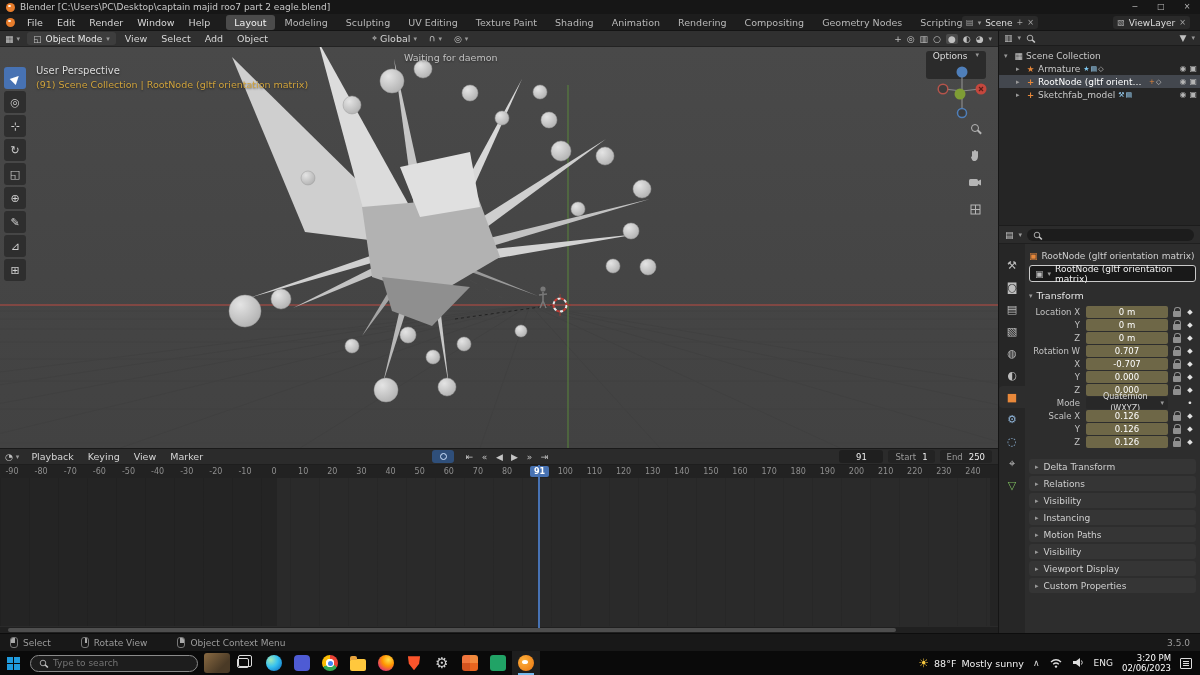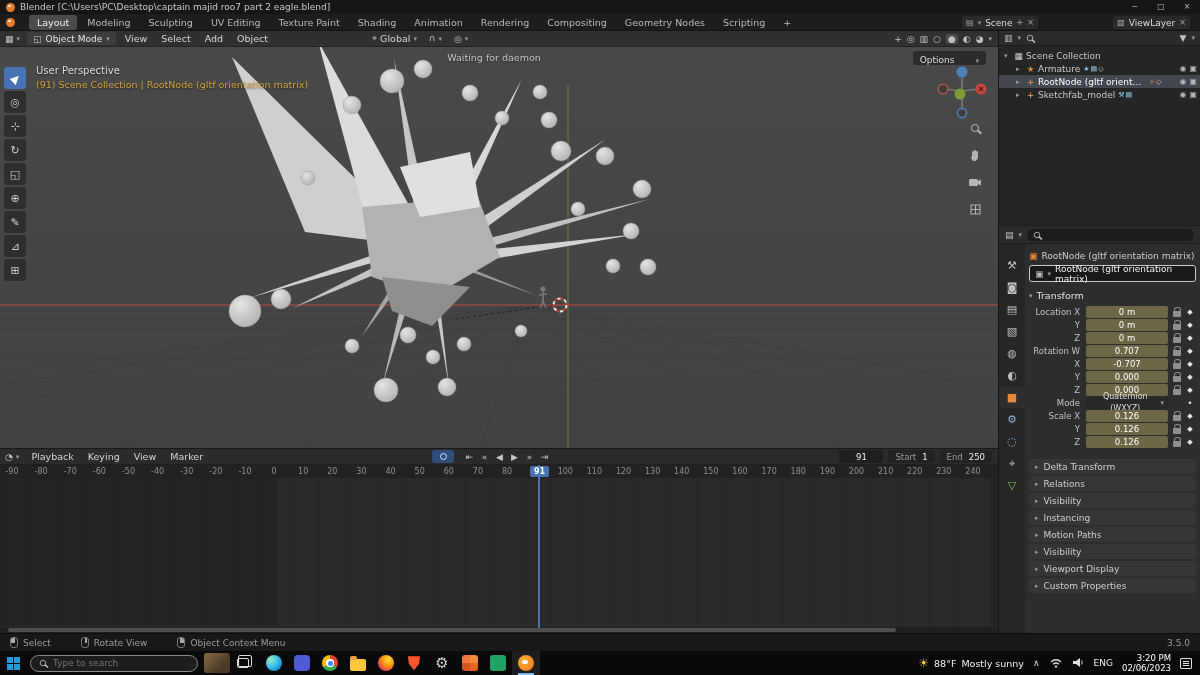--- a/index.html
+++ b/index.html
@@ -27,22 +27,22 @@
   .th-group{display:flex;align-items:center;gap:3px;padding:0 5px;font-size:9.5px;color:#d4d4d4;}
   .mode-dd{background:#3d3d3d;border-radius:3px;height:13px;display:flex;align-items:center;gap:4px;padding:0 6px;font-size:9px;color:#e5e5e5;}
   .hdr-ico{font-size:9px;color:#c0c0c0;}
   .caret{font-size:7px;color:#999;}
   .th-right{margin-left:auto;display:flex;align-items:center;gap:5px;padding-right:6px;}
   .shade-pill{background:#4b4b4b;border-radius:2px;padding:0 2px;}
   
   .viewport{position:absolute;left:0;top:47px;width:998px;height:401px;overflow:hidden;background:#454545;}
   .vp-label{position:absolute;left:36px;top:18px;color:#dadada;font-size:10px;text-shadow:0 1px 2px rgba(0,0,0,.55);}
   .vp-context{position:absolute;left:36px;top:32px;color:#d0a33c;font-size:9.5px;text-shadow:0 1px 2px rgba(0,0,0,.55);}
-  .vp-msg{position:absolute;left:404px;top:5px;width:180px;text-align:center;color:#c2c2c2;font-size:9.5px;text-shadow:0 1px 2px rgba(0,0,0,.4);}
-  .options-pill{position:absolute;right:12px;top:4px;height:14px;background:rgba(40,40,40,.9);border-radius:3px;display:flex;align-items:flex-end;gap:21px;padding:0 7px;font-size:9px;color:#ddd;}
+  .vp-msg{position:absolute;left:404px;top:5px;width:180px;text-align:left;color:#c2c2c2;font-size:9.5px;text-shadow:0 1px 2px rgba(0,0,0,.4);}
+  .options-pill{position:absolute;right:12px;top:4px;height:28px;background:rgba(40,40,40,.9);border-radius:3px;display:flex;align-items:flex-start;gap:8px;padding:0 7px;font-size:9px;color:#ddd;}
   .toolbar{position:absolute;left:4px;top:20px;display:flex;flex-direction:column;gap:2px;}
   .toolbtn{width:22px;height:22px;background:#2e2e2e;border-radius:3px;display:flex;align-items:center;justify-content:center;color:#cfcfcf;font-size:11px;}
   .toolbtn.active{background:#4772b3;color:#fff;}
   .g-rot{display:inline-block;transform:rotate(-45deg);}
   .navicons{position:absolute;right:14px;top:72px;display:flex;flex-direction:column;gap:9px;align-items:center;}
   .navbtn{width:18px;height:18px;display:flex;align-items:center;justify-content:center;opacity:.85;}
   .gizmo{position:absolute;right:8px;top:14px;}
   .mag{width:8px;height:8px;border:1.4px solid #c9c9c9;border-radius:50%;position:relative;display:inline-block;}
   .mag::after{content:"";position:absolute;width:5px;height:1.5px;background:#c9c9c9;transform:rotate(45deg);right:-4px;bottom:-1px;}
   .mag.small{transform:scale(.8);}
@@ -159,20 +159,27 @@
     <span>Blender [C:\Users\PC\Desktop\captain majid roo7 part 2 eagle.blend]</span>
     <div class="winbtns">
       <span class="winbtn">─</span>
       <span class="winbtn">□</span>
       <span class="winbtn">×</span>
     </div>
   </div>
 
   <div class="menubar">
     <span class="blogo"></span>
+    <div id="top-menus" class="row">
+        <span class="menu-item">File</span>
+        <span class="menu-item">Edit</span>
+        <span class="menu-item">Render</span>
+        <span class="menu-item">Window</span>
+        <span class="menu-item">Help</span>
+      </div>
     <div id="workspaces" class="row" style="margin-left:8px;">
         <span class="ws active">Layout</span>
         <span class="ws">Modeling</span>
         <span class="ws">Sculpting</span>
         <span class="ws">UV Editing</span>
         <span class="ws">Texture Paint</span>
         <span class="ws">Shading</span>
         <span class="ws">Animation</span>
         <span class="ws">Rendering</span>
         <span class="ws">Compositing</span>

